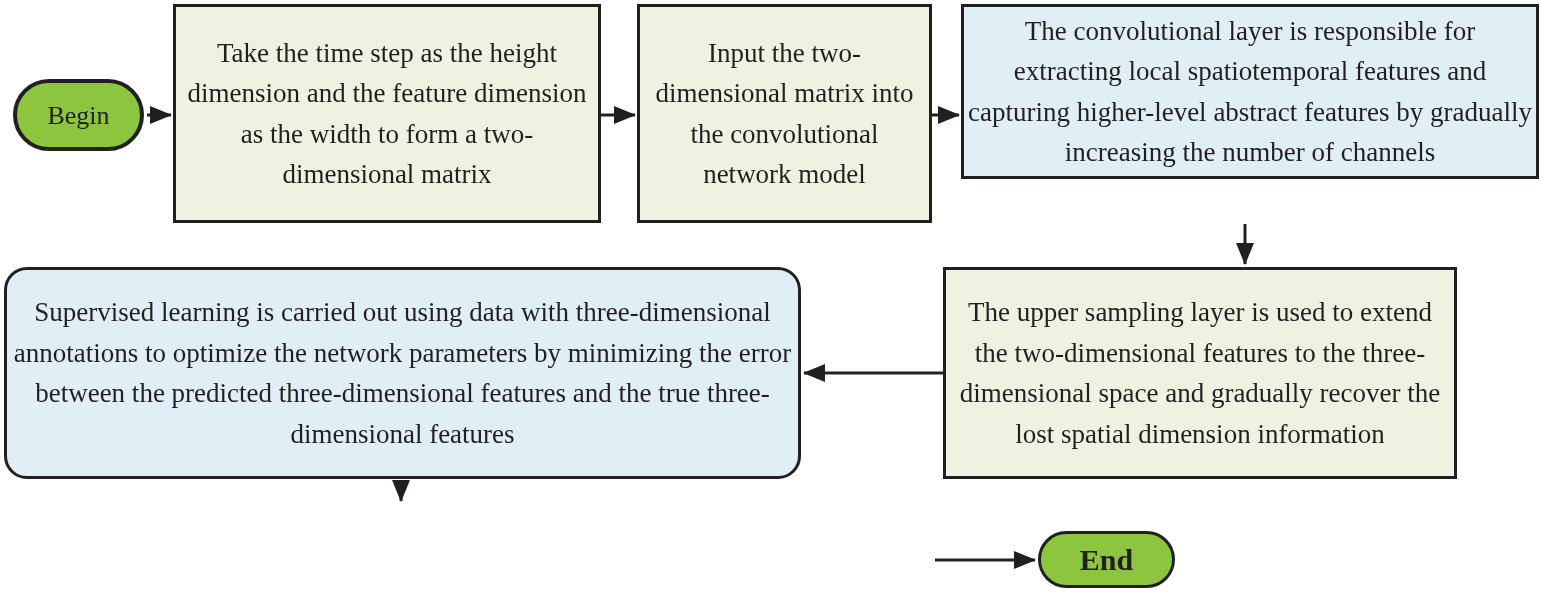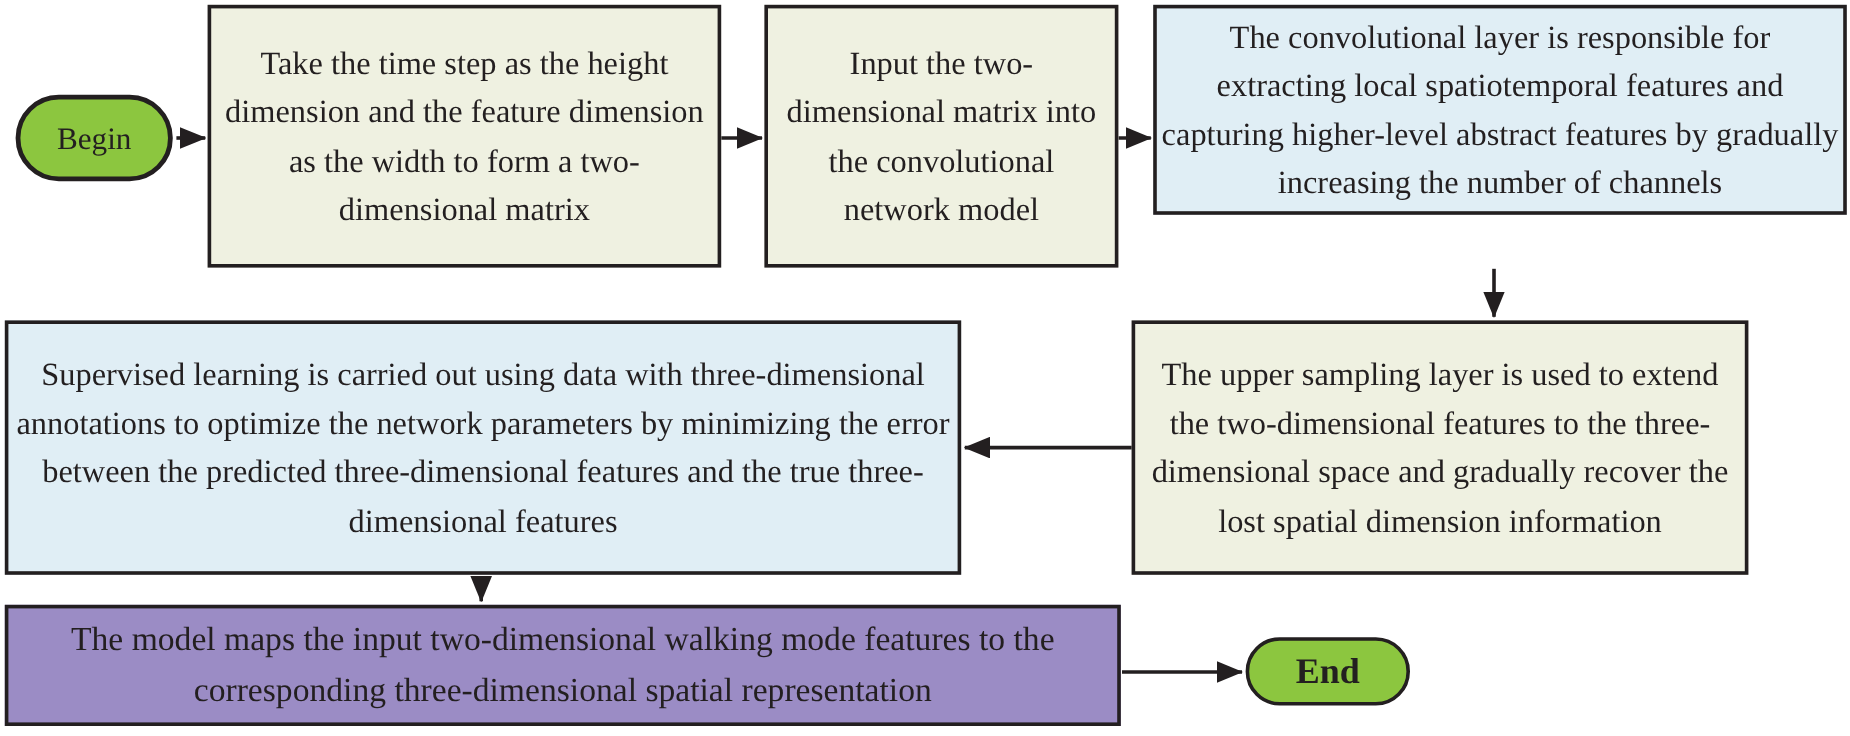--- a/index.html
+++ b/index.html
@@ -31,21 +31,21 @@
     font-size: 26px;
     padding: 0;
   }
 
   
   .n-begin { left: 13px;  top: 79px;  width: 131px; height: 72px;  border-width: 4px; }
   .n-step1 { left: 173px; top: 4px;   width: 428px; height: 219px; }
   .n-step2 { left: 637px; top: 4px;   width: 295px; height: 219px; }
   .n-step3 { left: 961px; top: 4px;   width: 578px; height: 175px; }
   .n-step4 { left: 943px; top: 267px; width: 514px; height: 212px; }
-  .n-step5 { left: 4px;   top: 267px; width: 797px; height: 212px; }
+  .n-step5 { left: 4px;   top: 267px; width: 797px; height: 212px; border-radius: 23px; }
   .n-step6 { left: 4px;   top: 504px; width: 930px; height: 101px; font-size: 28px; }
   .n-end   { left: 1038px; top: 531px; width: 137px; height: 57px; border-width: 3px; font-size: 30px; border-radius: 29px; font-weight: bold; }
 
   .edges-layer {
     position: absolute;
     left: 0; top: 0;
     width: 1542px; height: 613px;
     pointer-events: none;
   }
   .edge {
@@ -91,21 +91,18 @@
   </div>
 
   <div class="node process n-step4">
     <span>The upper sampling layer is used to extend the two-dimensional features to the three-dimensional space and gradually recover the lost spatial dimension information</span>
   </div>
 
   <div class="node process emphasis n-step5">
     <span>Supervised learning is carried out using data with three-dimensional annotations to optimize the network parameters by minimizing the error between the predicted three-dimensional features and the true three-dimensional features</span>
   </div>
 
-  <div class="node process output n-step6">
-    <span>The model maps the input two-dimensional walking mode features to the corresponding three-dimensional spatial representation</span>
-  </div>
 
   <div class="node terminator n-end">
     <span>End</span>
   </div>
 
 </div>
 
 </body></html>

